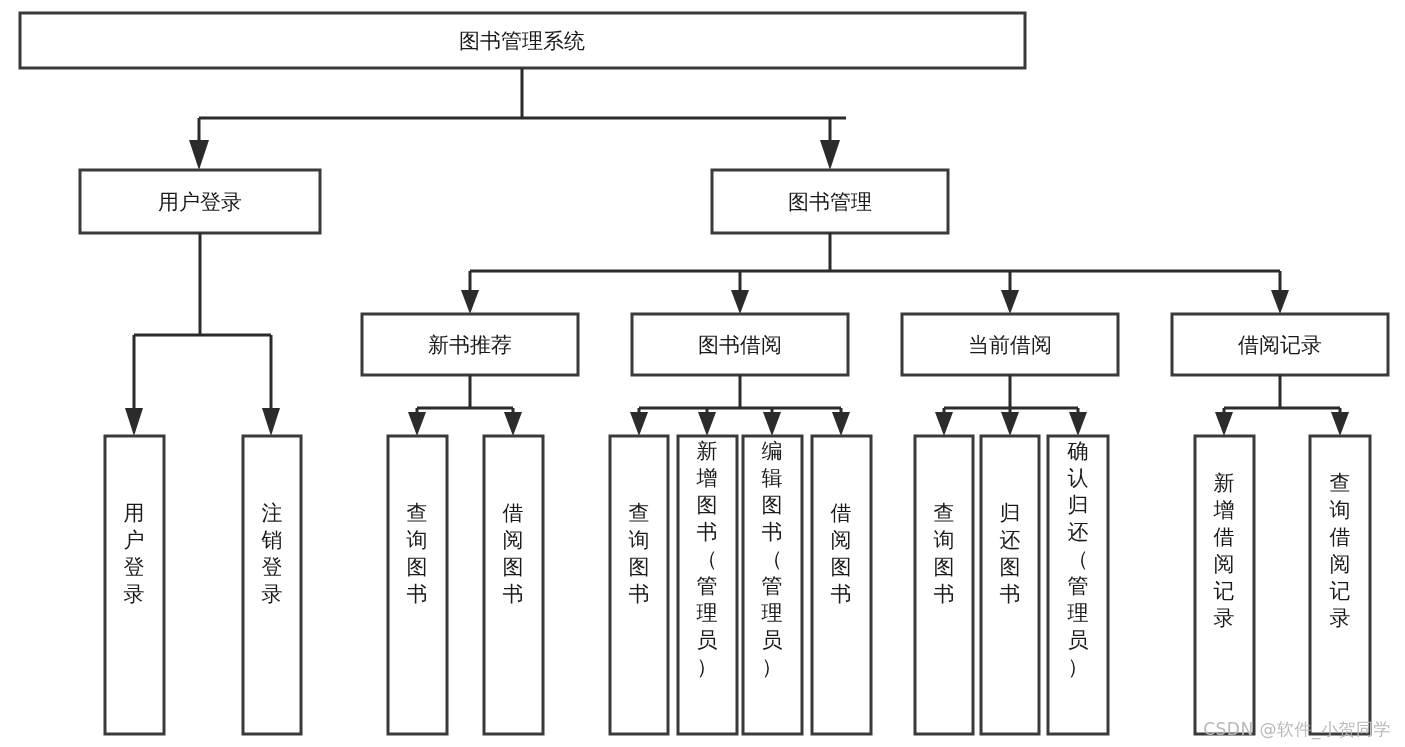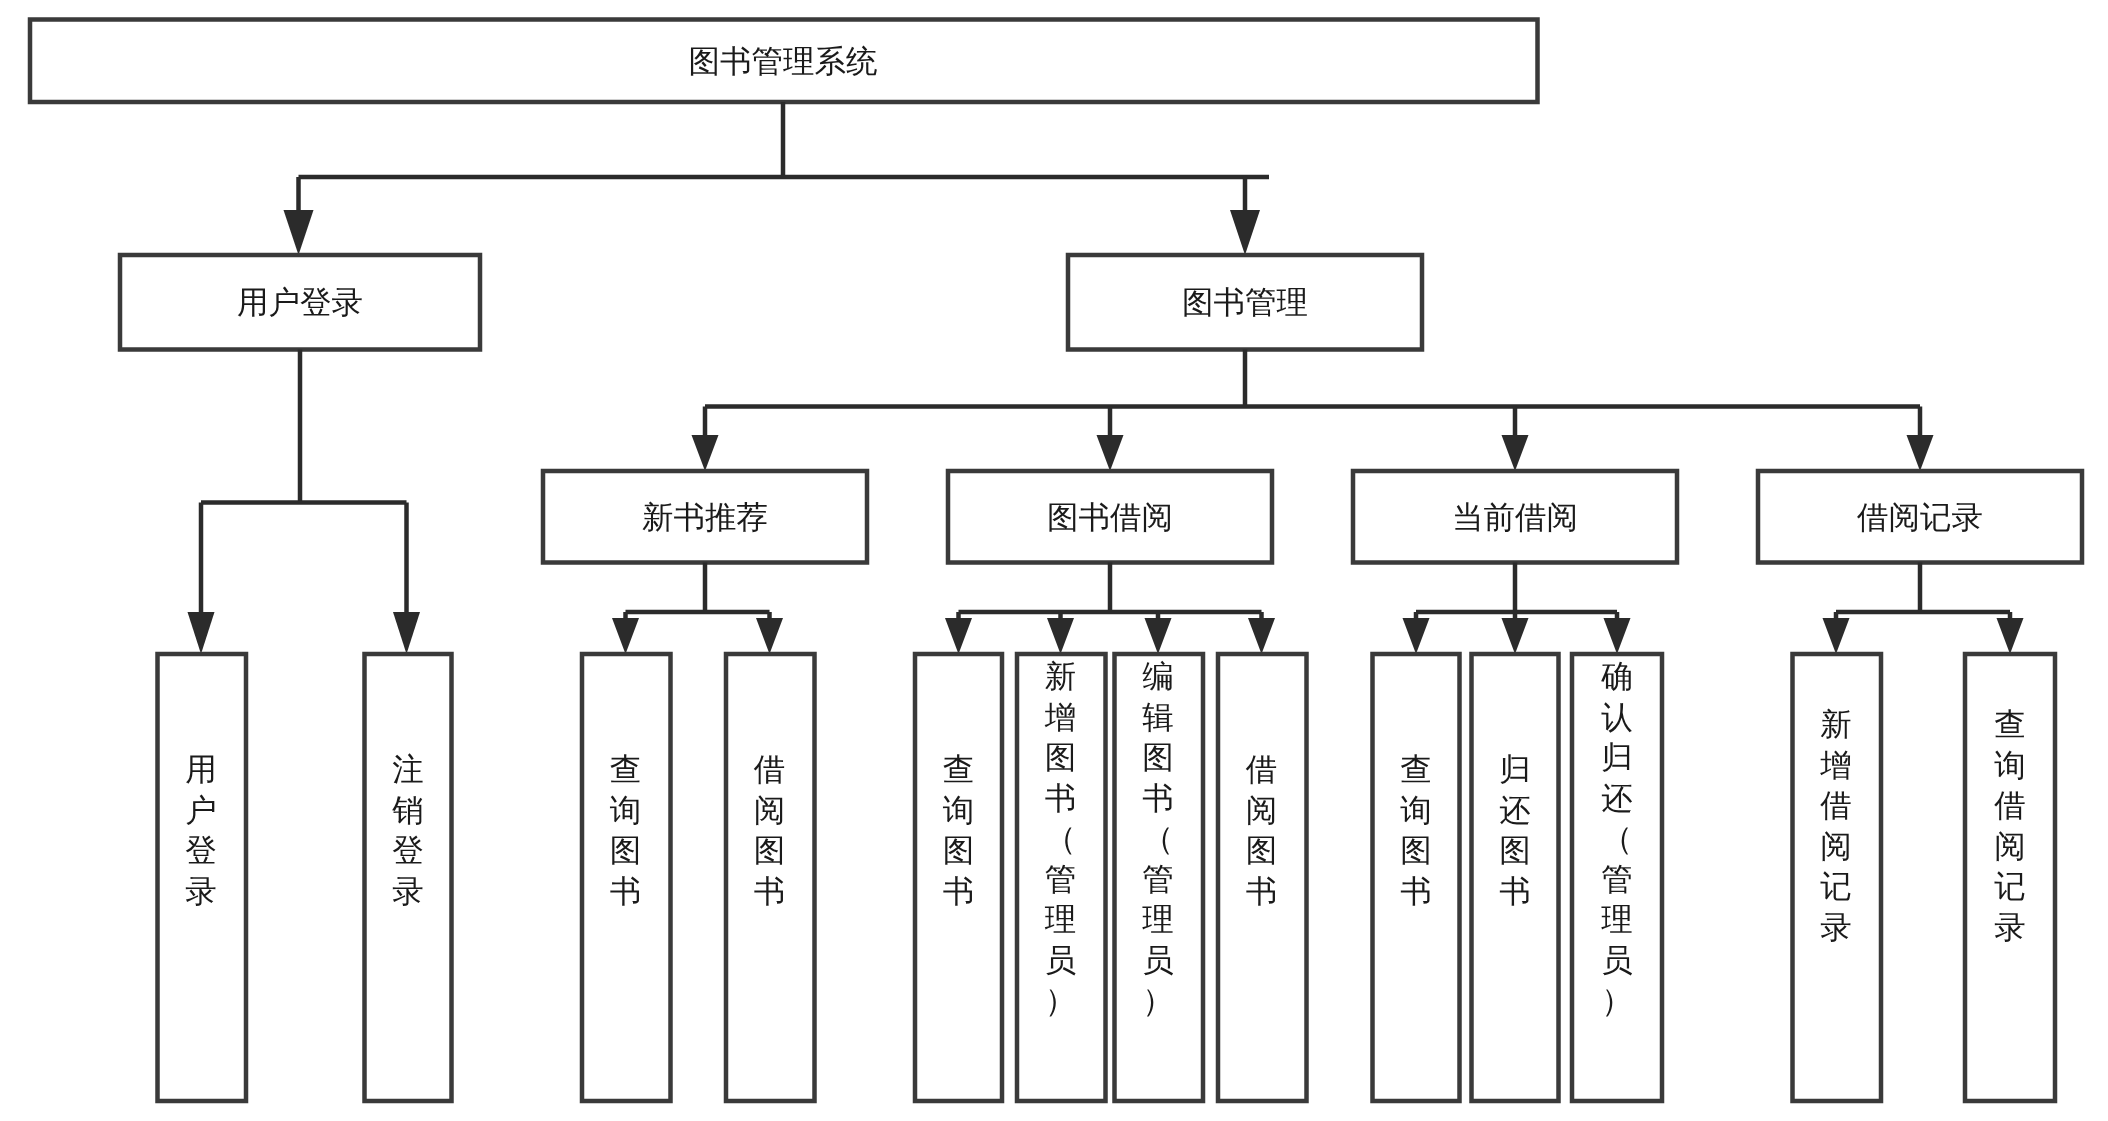--- a/index.html
+++ b/index.html
@@ -221,13 +221,14 @@
       <rect class="node-box" x="1195" y="436" width="59" height="298"></rect>
       <text class="node-label-vertical" x="1224" y="490"><tspan x="1224" dy="0">新</tspan><tspan x="1224" dy="27">增</tspan><tspan x="1224" dy="27">借</tspan><tspan x="1224" dy="27">阅</tspan><tspan x="1224" dy="27">记</tspan><tspan x="1224" dy="27">录</tspan></text>
     </g>
     <g>
       <rect class="node-box" x="1310" y="436" width="60" height="298"></rect>
       <text class="node-label-vertical" x="1340" y="490"><tspan x="1340" dy="0">查</tspan><tspan x="1340" dy="27">询</tspan><tspan x="1340" dy="27">借</tspan><tspan x="1340" dy="27">阅</tspan><tspan x="1340" dy="27">记</tspan><tspan x="1340" dy="27">录</tspan></text>
     </g>
 
   </svg>
 
+  <div class="watermark">CSDN @软件_小贺同学</div>
 </div>
 
 </body></html>

